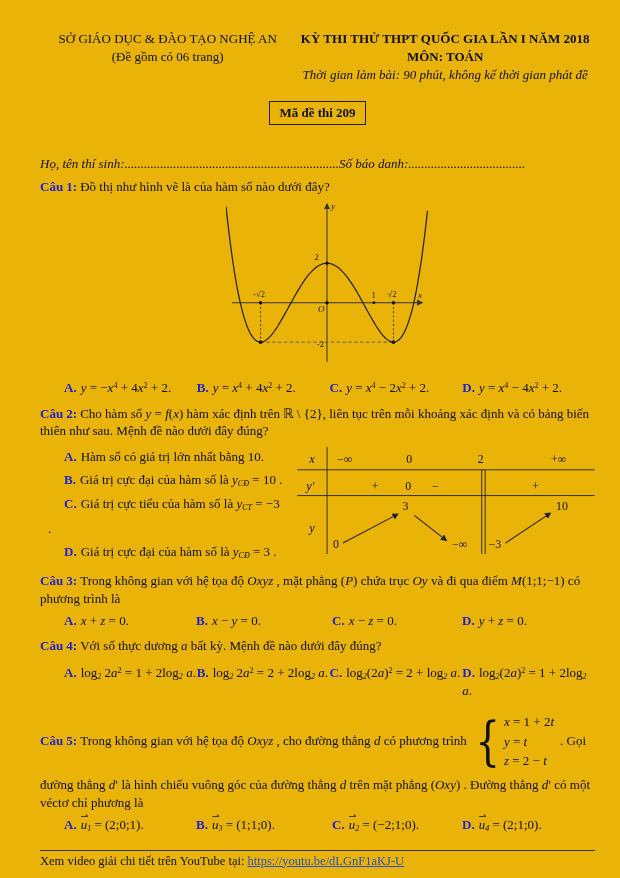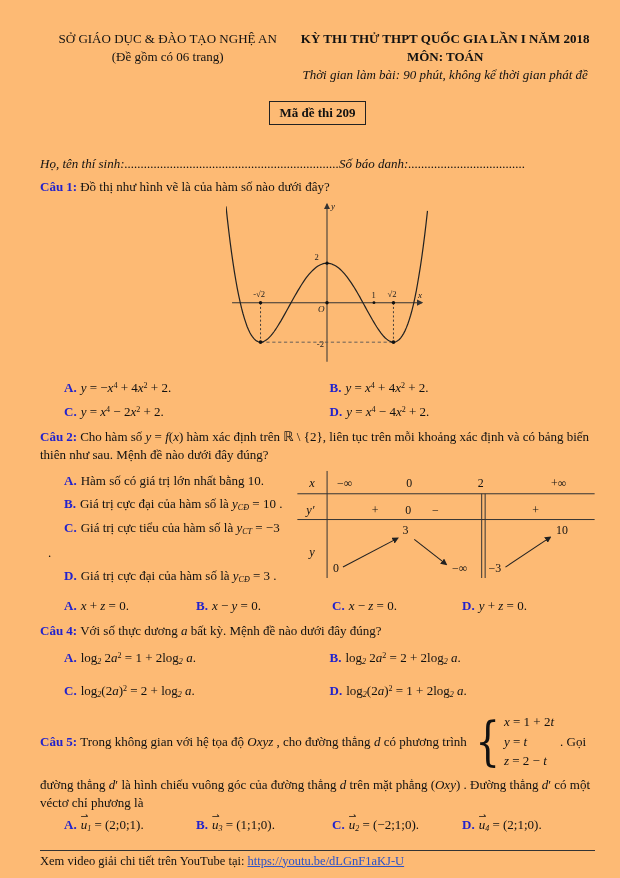--- a/index.html
+++ b/index.html
@@ -1,18 +1,18 @@
 <!DOCTYPE html>
 <html lang="vi"><head>
 <meta charset="utf-8">
 <style>
   html,body{margin:0;padding:0;background:#ffffff;}
   .page{
     width:620px;height:878px;box-sizing:border-box;
-    padding:30px 25px 0 40px;overflow:hidden;background:#fdba74;
+    padding:30px 25px 0 40px;overflow:hidden;background:#eab308;
     font-family:"Liberation Serif","DejaVu Serif",serif;
     font-size:13px;line-height:1.38;color:#111;
   }
   b{font-weight:bold}
   .i{font-style:italic}
   .u{text-decoration:underline}
   .bb{font-family:"DejaVu Sans",sans-serif;font-style:normal}
   sup,sub{font-size:0.62em;line-height:0}
   sup{vertical-align:0.5em}
   sub{vertical-align:-0.28em;font-style:italic}
@@ -23,21 +23,21 @@
   .hdr div{margin:0}
   .code-row{display:flex;justify-content:center;margin-top:17px}
   .code-box{border:1.6px solid #222;padding:2px 9px;font-weight:bold}
   .student-line{margin-top:30px;font-style:italic;white-space:nowrap;overflow:hidden}
   
   .q{margin-top:4px}
   .qt{margin:5px 0 2px}
   .qlabel{color:#2222cc;font-weight:bold;margin-right:3px}
   .al{color:#2222cc;font-weight:bold;margin-right:4px}
   .ans{padding-left:24px}
-  .grid2{display:grid;grid-template-columns:1fr 1fr;row-gap:1px}
+  .grid2{display:grid;grid-template-columns:1fr 1fr 1fr 1fr;row-gap:1px}
   .row4{display:grid;grid-template-columns:132px 136px 130px auto}
   .item{margin:2.5px 0}
   .sp .item{margin:7px 0}
   .math i{font-style:italic}
   .vec{position:relative;display:inline-block;font-style:italic}
   .vec::after{content:"⇀";position:absolute;left:0px;top:-0.7em;font-size:0.72em;
     font-family:"DejaVu Sans",sans-serif;font-style:normal}
   
   .fig1{margin:2px 0 2px 186px;width:202px}
   .glab{font-style:italic;font-size:9px;fill:#222}
@@ -172,20 +172,21 @@
           <text class="ttxt" x="261" y="66">10</text>
           <line class="tarrow" x1="46" y1="99" x2="101" y2="70" marker-end="url(#tar)"></line>
           <line class="tarrow" x1="118" y1="71" x2="150" y2="96" marker-end="url(#tar)"></line>
           <line class="tarrow" x1="210" y1="99" x2="255" y2="69" marker-end="url(#tar)"></line>
         </svg>
       </div>
     </div>
   </div>
 
   <div class="q">
+    <p class="qt"><span class="qlabel">Câu 3:</span><span class="math">Trong không gian với hệ tọa độ <i>Oxyz</i> , mặt phẳng (<i>P</i>) chứa trục <i>Oy</i> và đi qua điểm <i>M</i>(1;1;−1) có phương trình là</span></p>
     <div class="ans row4">
       <div class="item"><span class="al">A.</span><span class="math"><i>x</i> + <i>z</i> = 0.</span></div>
       <div class="item"><span class="al">B.</span><span class="math"><i>x</i> − <i>y</i> = 0.</span></div>
       <div class="item"><span class="al">C.</span><span class="math"><i>x</i> − <i>z</i> = 0.</span></div>
       <div class="item"><span class="al">D.</span><span class="math"><i>y</i> + <i>z</i> = 0.</span></div>
     </div>
   </div>
 
   <div class="q">
     <p class="qt"><span class="qlabel">Câu 4:</span><span class="math">Với số thực dương <i>a</i> bất kỳ. Mệnh đề nào dưới đây đúng?</span></p>

